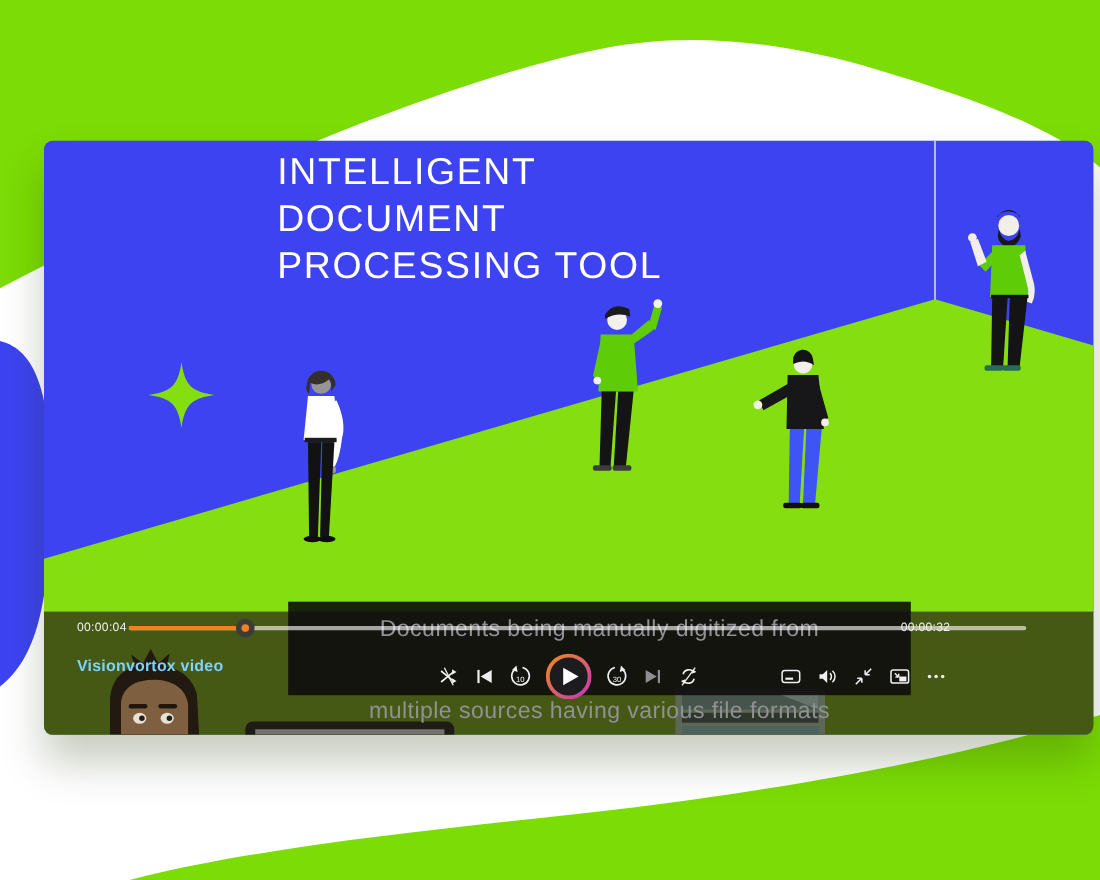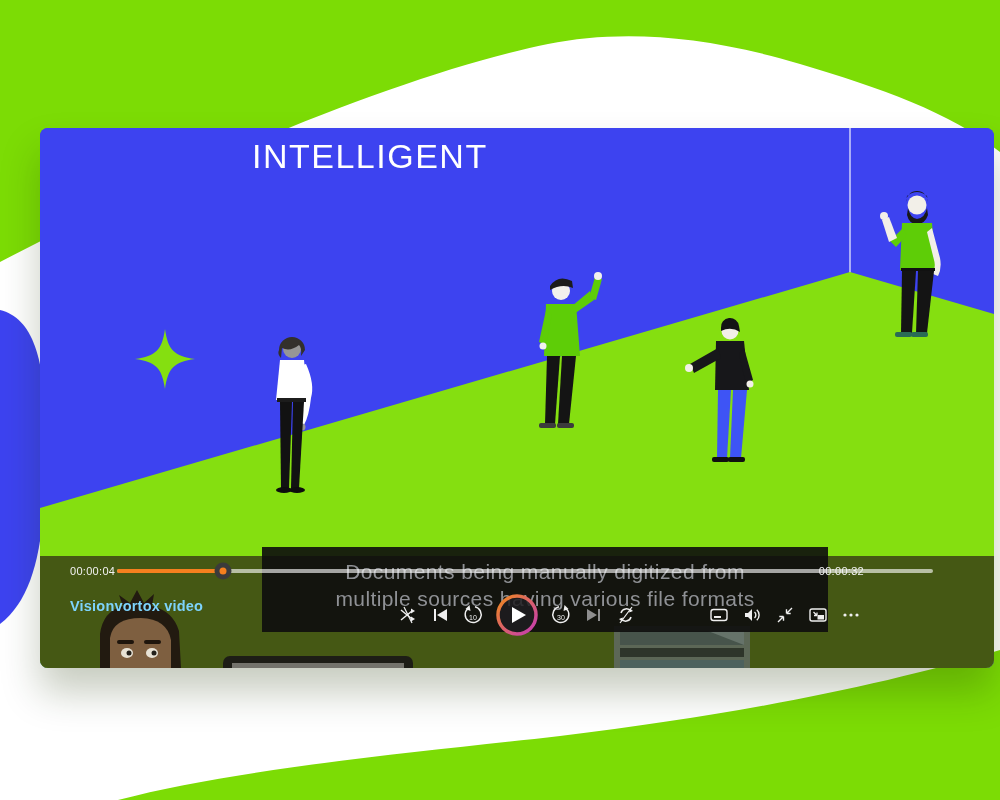--- a/index.html
+++ b/index.html
@@ -30,20 +30,21 @@
     background:#455814; z-index:4;
   }
   .dim-overlay svg { position:absolute; left:0; top:0; }
 
   
   .caption-box {
     position:absolute; left:222px; top:419px; width:566px; height:85px;
     background:rgba(13,13,13,0.9); z-index:5;
     display:flex; flex-direction:column; align-items:center; justify-content:flex-start;
     padding-top:11px;
+    gap:48px;
   }
   .caption-box .cap-line {
     color:#8f9195; font-size:21px; line-height:27px; letter-spacing:.4px;
     white-space:nowrap;
   }
 
   
   .controls { position:absolute; left:0; top:0; width:840px; height:540px; z-index:6; pointer-events:none; }
   .controls * { pointer-events:auto; }
 
@@ -153,20 +154,22 @@
       <rect x="861" y="140" width="34" height="3" fill="#111111"></rect>
       <path d="M862,143 L876,143 L872,205 L861,205 Z" fill="#141414"></path>
       <path d="M878,143 L894,143 L887,205 L876,205 Z" fill="#141414"></path>
       <rect x="855" y="204" width="17" height="5" rx="2" fill="#2a6b55"></rect>
       <rect x="871" y="204" width="17" height="5" rx="2" fill="#2a6b55"></rect>
     </g>
   </svg>
 
   <div class="scene-title">
     <span>INTELLIGENT</span>
+    <span>DOCUMENT</span>
+    <span>PROCESSING TOOL</span>
   </div>
 
   <div class="dim-overlay">
     <svg width="954" height="112" viewBox="0 0 954 112">
       <g>
         <path d="M60,112 L60,78 Q63,55 83,50 L79,39 L90,47 L97,34 L104,47 L114,38 L112,50 Q133,55 139,75 L141,112 Z" fill="#221a10"></path>
         <path d="M70,112 L70,82 Q73,62 101,62 Q127,63 131,84 L131,112 Z" fill="#7e5f40"></path>
         <rect x="77" y="84" width="17" height="4" rx="2" fill="#1e150c"></rect>
         <rect x="104" y="84" width="17" height="4" rx="2" fill="#1e150c"></rect>
         <ellipse cx="87" cy="97" rx="6" ry="5" fill="#e8e2d5"></ellipse>

